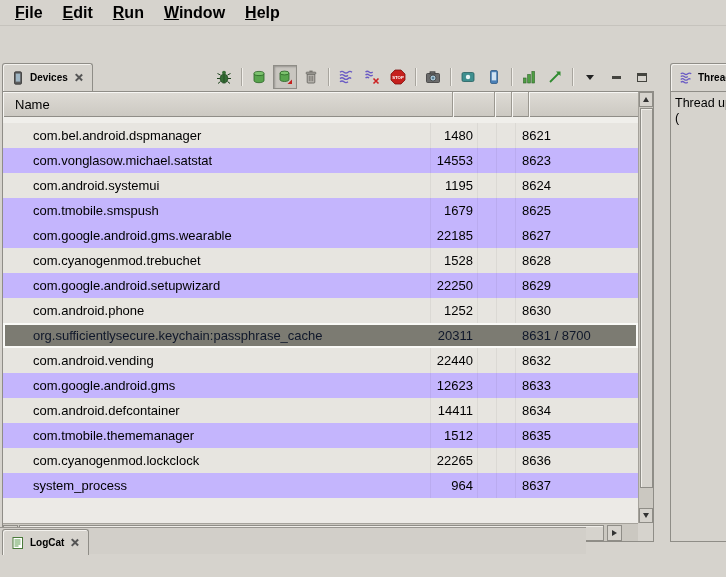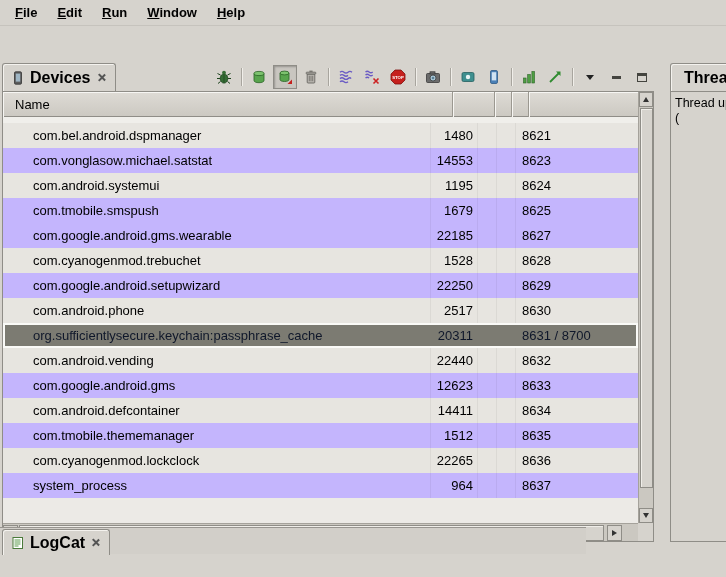--- a/index.html
+++ b/index.html
@@ -5,27 +5,27 @@
   * { margin:0; padding:0; box-sizing:border-box; }
   html,body { width:726px; height:577px; overflow:hidden; }
   body { font-family:"Liberation Sans", sans-serif; color:#000; background:#d6d3cd; position:relative; }
 
   .window { position:absolute; left:0; top:0; width:726px; height:577px; background:#d6d3cd; }
 
   
   .menubar { position:absolute; left:0; top:0; width:726px; height:26px;
              display:flex; align-items:center; padding-left:6px; gap:2px;
              border-bottom:1px solid #c6c3bd; }
-  .menu-item { padding:3px 9px; font-size:13px; font-weight:bold; cursor:default; }
+  .menu-item { padding:3px 9px; font-size:16px; font-weight:bold; cursor:default; }
   .menu-item .mn { text-decoration:underline; }
 
   
   .tab { display:flex; align-items:center; gap:5px; padding:0 8px;
          background:#d6d3cd; border:1px solid #8f8d87; border-bottom:none;
-         border-radius:3px 3px 0 0; font-size:16px; font-weight:bold;
+         border-radius:3px 3px 0 0; font-size:10px; font-weight:bold;
          box-shadow: inset 1px 1px 0 #f4f2ee; height:28px; }
   .closex { width:11px; height:11px; position:relative; display:inline-block; }
   .closex::before, .closex::after { content:""; position:absolute; left:5px; top:1px;
          width:1.5px; height:9px; background:#555; }
   .closex::before { transform:rotate(45deg); }
   .closex::after  { transform:rotate(-45deg); }
 
   
   .devices-panel { position:absolute; left:2px; top:63px; width:652px; height:481px; }
   .tabbar { position:relative; height:28px; }
@@ -303,21 +303,21 @@
           </div>
           <div class="trow odd">
             <div class="cell cn">com.google.android.setupwizard</div>
             <div class="cell cp">22250</div>
             <div class="cell c1"></div>
             <div class="cell c2"></div>
             <div class="cell cpt">8629</div>
           </div>
           <div class="trow even">
             <div class="cell cn">com.android.phone</div>
-            <div class="cell cp">2517</div>
+            <div class="cell cp">1252</div>
             <div class="cell c1"></div>
             <div class="cell c2"></div>
             <div class="cell cpt">8630</div>
           </div>
           <div class="trow selected">
             <div class="cell cn">org.sufficientlysecure.keychain:passphrase_cache</div>
             <div class="cell cp">20311</div>
             <div class="cell c1"></div>
             <div class="cell c2"></div>
             <div class="cell cpt">8631 / 8700</div>

